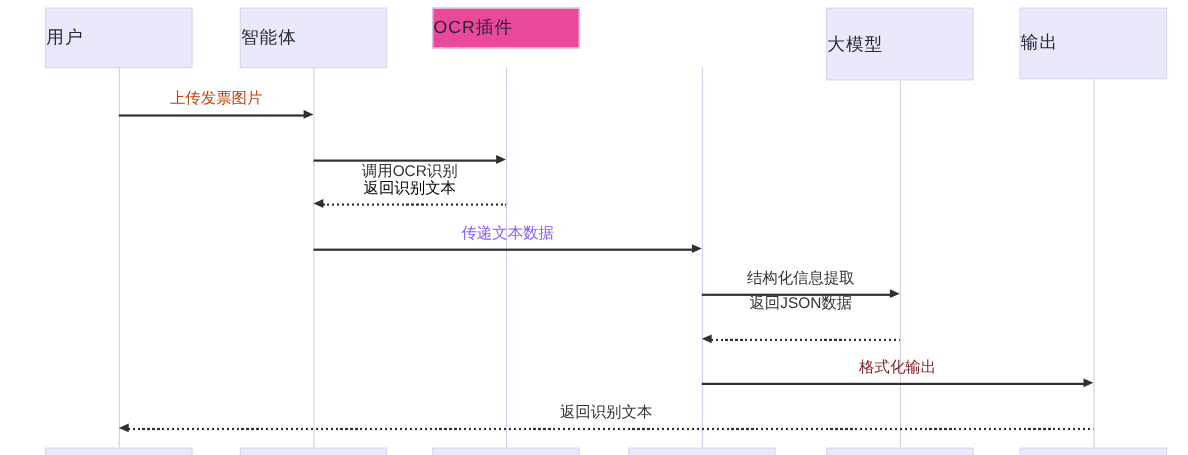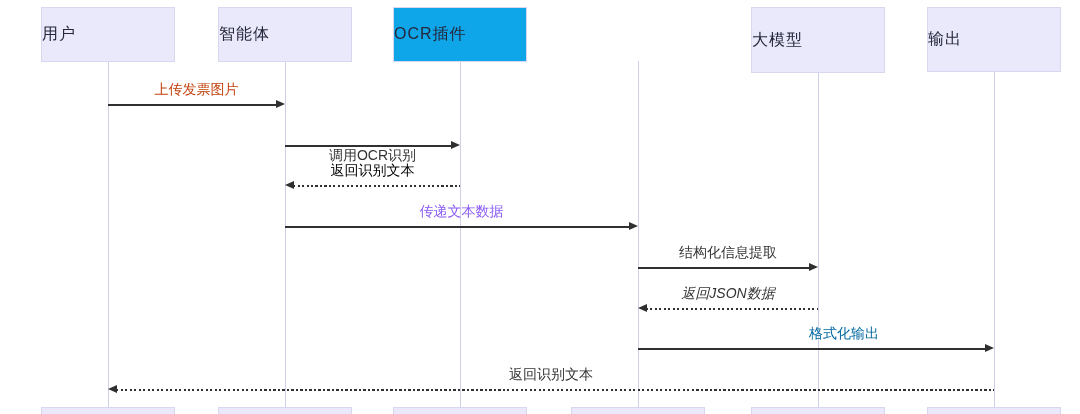--- a/index.html
+++ b/index.html
@@ -56,21 +56,21 @@
     <div class="actor-box" style="left: 41px; top: 7px; width: 134px; height: 55px; background: rgb(233, 233, 251); border: 1px solid rgb(215, 215, 240); color: rgb(38, 38, 58);">
       <span>用户</span>
     </div>
     <div class="actor-box" style="left: 41px; top: 407px; width: 134px; height: 55px; background: rgb(233, 233, 251); border: 1px solid rgb(215, 215, 240); color: rgb(38, 38, 58);"></div>
     <div class="lifeline" style="left: 284.5px; top: 61px; height: 346px; background: rgb(207, 207, 232);"></div>
     <div class="actor-box" style="left: 218px; top: 7px; width: 134px; height: 55px; background: rgb(233, 233, 251); border: 1px solid rgb(215, 215, 240); color: rgb(38, 38, 58);">
       <span>智能体</span>
     </div>
     <div class="actor-box" style="left: 218px; top: 407px; width: 134px; height: 55px; background: rgb(233, 233, 251); border: 1px solid rgb(215, 215, 240); color: rgb(38, 38, 58);"></div>
     <div class="lifeline" style="left: 459.5px; top: 61px; height: 346px; background: rgb(207, 207, 232);"></div>
-    <div class="actor-box" style="left: 393px; top: 7px; width: 134px; height: 55px; background: #0ea5e9; border: 1px solid rgb(215, 215, 240); color: rgb(38, 38, 58);">
+    <div class="actor-box" style="left: 393px; top: 7px; width: 134px; height: 37px; background: #ec4899; border: 1px solid rgb(215, 215, 240); color: rgb(38, 38, 58);">
       <span>OCR插件</span>
     </div>
     <div class="actor-box" style="left: 393px; top: 407px; width: 134px; height: 55px; background: rgb(233, 233, 251); border: 1px solid rgb(215, 215, 240); color: rgb(38, 38, 58);"></div>
     <div class="lifeline" style="left: 637.5px; top: 61px; height: 346px; background: rgb(207, 207, 232);"></div>
     <div class="actor-box" style="left: 571px; top: 407px; width: 134px; height: 55px; background: rgb(233, 233, 251); border: 1px solid rgb(215, 215, 240); color: rgb(38, 38, 58);"></div>
     <div class="lifeline" style="left: 817.5px; top: 61px; height: 346px; background: rgb(207, 207, 232);"></div>
     <div class="actor-box" style="left: 751px; top: 7px; width: 134px; height: 66px; background: rgb(233, 233, 251); border: 1px solid rgb(215, 215, 240); color: rgb(38, 38, 58);">
       <span>大模型</span>
     </div>
     <div class="actor-box" style="left: 751px; top: 407px; width: 134px; height: 55px; background: rgb(233, 233, 251); border: 1px solid rgb(215, 215, 240); color: rgb(38, 38, 58);"></div>
@@ -89,20 +89,20 @@
     <div class="arrow-head" style="top: 181px; left: 285px; border-right: 9px solid rgb(48, 48, 48);"></div>
     <div class="msg-label" style="left: 372.5px; top: 161px; color: #000000;">返回识别文本</div>
     <div class="msg-line" style="top: 226px; left: 285px; width: 345px; background: rgb(48, 48, 48);"></div>
     <div class="arrow-head" style="top: 222px; left: 629px; border-left: 9px solid rgb(48, 48, 48);"></div>
     <div class="msg-label" style="left: 461.5px; top: 202px; color: #8b5cf6;">传递文本数据</div>
     <div class="msg-line" style="top: 267px; left: 638px; width: 172px; background: rgb(48, 48, 48);"></div>
     <div class="arrow-head" style="top: 263px; left: 809px; border-left: 9px solid rgb(48, 48, 48);"></div>
     <div class="msg-label" style="left: 728px; top: 243px; color: rgb(51, 51, 51); text-align: right;">结构化信息提取</div>
     <div class="msg-line" style="top: 308px; left: 646px; width: 172px; background: repeating-linear-gradient(90deg, rgb(48, 48, 48) 0px, rgb(48, 48, 48) 2px, transparent 2px, transparent 4.5px);"></div>
     <div class="arrow-head" style="top: 304px; left: 638px; border-right: 9px solid rgb(48, 48, 48);"></div>
-    <div class="msg-label" style="left: 728px; top: 284px; color: rgb(51, 51, 51); font-style: italic;">返回JSON数据</div>
+    <div class="msg-label" style="left: 728px; top: 266px; color: rgb(51, 51, 51);">返回JSON数据</div>
     <div class="msg-line" style="top: 348px; left: 638px; width: 348px; background: rgb(48, 48, 48);"></div>
     <div class="arrow-head" style="top: 344px; left: 985px; border-left: 9px solid rgb(48, 48, 48);"></div>
-    <div class="msg-label" style="left: 844px; top: 324px; color: #0369a1;">格式化输出</div>
+    <div class="msg-label" style="left: 816px; top: 324px; color: #7f1d1d;">格式化输出</div>
     <div class="msg-line" style="top: 389px; left: 116px; width: 878px; background: repeating-linear-gradient(90deg, rgb(48, 48, 48) 0px, rgb(48, 48, 48) 2px, transparent 2px, transparent 4.5px);"></div>
     <div class="arrow-head" style="top: 385px; left: 108px; border-right: 9px solid rgb(48, 48, 48);"></div>
     <div class="msg-label" style="left: 551px; top: 365px; color: rgb(51, 51, 51);">返回识别文本</div>
   </div>
 
 </body></html>

